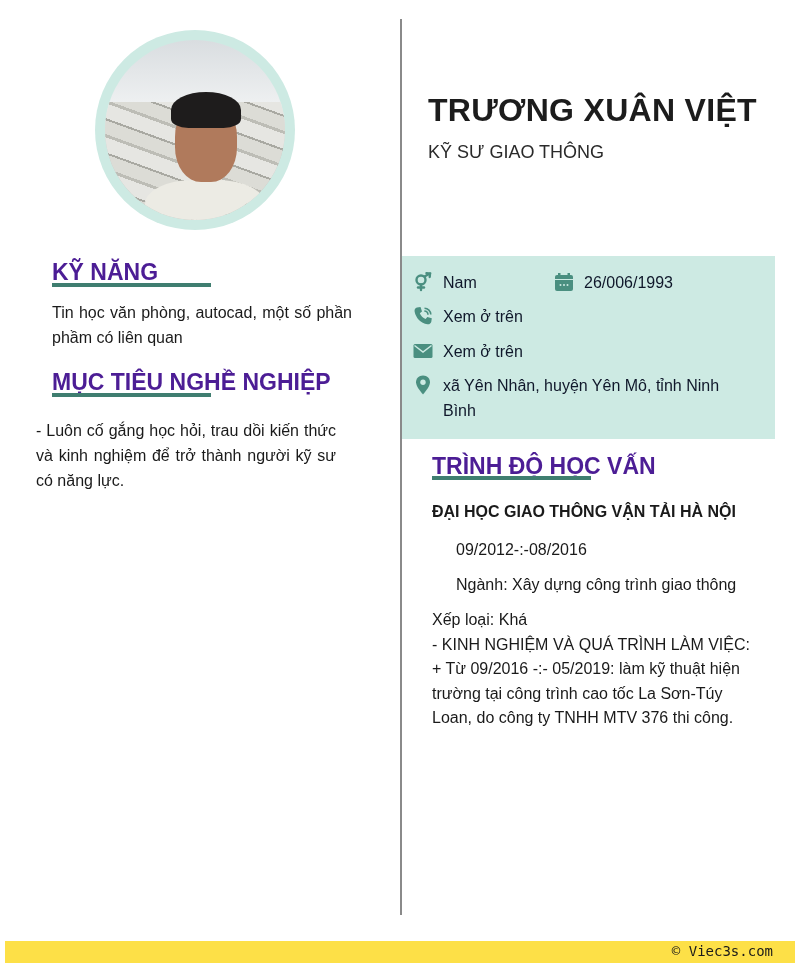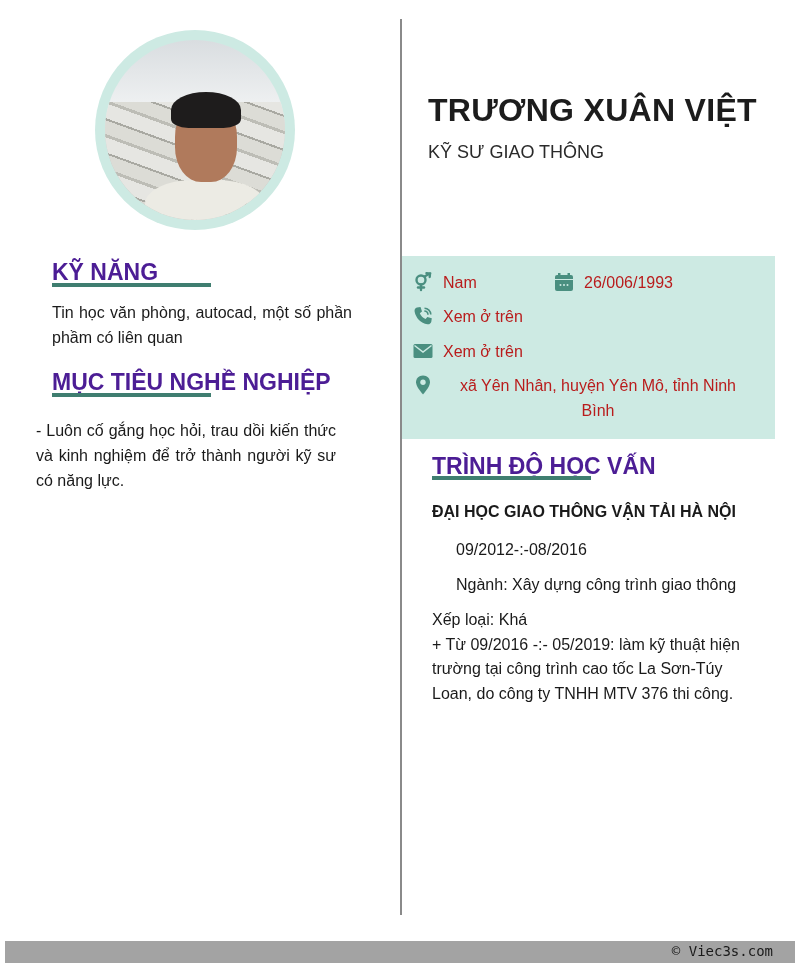--- a/index.html
+++ b/index.html
@@ -18,29 +18,29 @@
 
   .section-heading { position: absolute; font-weight: bold; font-size: 23px; color: #4c1d95; }
   .heading-bar { position: absolute; height: 4px; width: 159px; background: #3f7e70; }
   .body-text { position: absolute; font-size: 16px; line-height: 25px; color: #1a1a1a; text-align: justify; }
 
   
   .name { position: absolute; left: 428px; top: 92px; font-size: 32px; font-weight: bold; color: #1c1c1c; letter-spacing: 0.3px; }
   .job-title { position: absolute; left: 428px; top: 142px; font-size: 18px; color: #2a2a2a; }
 
   .contact-box { position: absolute; left: 402px; top: 256px; width: 373px; height: 183px; background: #cdeae3; }
-  .contact-row { position: absolute; display: flex; align-items: flex-start; font-size: 16px; line-height: 25px; color: #b91c1c; text-align: center; }
+  .contact-row { position: absolute; display: flex; align-items: flex-start; font-size: 16px; line-height: 25px; color: #0f172a; }
   .contact-icon { width: 20px; height: 20px; margin-right: 10px; margin-top: 2px; flex-shrink: 0; }
   .contact-icon svg { width: 20px; height: 20px; display: block; }
 
   .edu-school { position: absolute; left: 432px; top: 503px; font-size: 16px; font-weight: bold; color: #1a1a1a; }
   .edu-line { position: absolute; left: 456px; font-size: 16px; color: #1a1a1a; }
   .exp-block { position: absolute; left: 432px; top: 608px; width: 330px; font-size: 16px; line-height: 24.6px; color: #1a1a1a; }
 
-  .footer { position: absolute; left: 5px; top: 941px; width: 790px; height: 22px; background: #a3a3a3; }
+  .footer { position: absolute; left: 5px; top: 941px; width: 790px; height: 22px; background: #fde047; }
   .footer-text { position: absolute; right: 22px; top: 2px; font-family: "DejaVu Sans Mono", "Liberation Mono", monospace; font-size: 14px; color: #1a1a1a; }
 </style>
 </head>
 <body>
 
 <div class="divider"></div>
 
 <div class="avatar-ring"></div>
 <div class="avatar" title="Ảnh chân dung">
   <div class="wall"></div>
@@ -125,18 +125,19 @@
 
 <div class="section-heading" style="left:432px; top:453px;">TRÌNH ĐỘ HỌC VẤN</div>
 <div class="heading-bar" style="left:432px; top:476px;"></div>
 
 <div class="edu-school">ĐẠI HỌC GIAO THÔNG VẬN TẢI HÀ NỘI</div>
 <div class="edu-line" style="top:541px;">09/2012-:-08/2016</div>
 <div class="edu-line" style="top:576px;">Ngành: Xây dựng công trình giao thông</div>
 
 <div class="exp-block">
   <div>Xếp loại: Khá</div>
+  <div>- KINH NGHIỆM VÀ QUÁ TRÌNH LÀM VIỆC:</div>
   <div>+ Từ  09/2016 -:- 05/2019: làm kỹ thuật hiện trường tại công trình cao tốc La Sơn-Túy Loan, do công ty TNHH MTV 376 thi công.</div>
 </div>
 
 <div class="footer">
   <span class="footer-text">© Viec3s.com</span>
 </div>
 
 </body></html>

